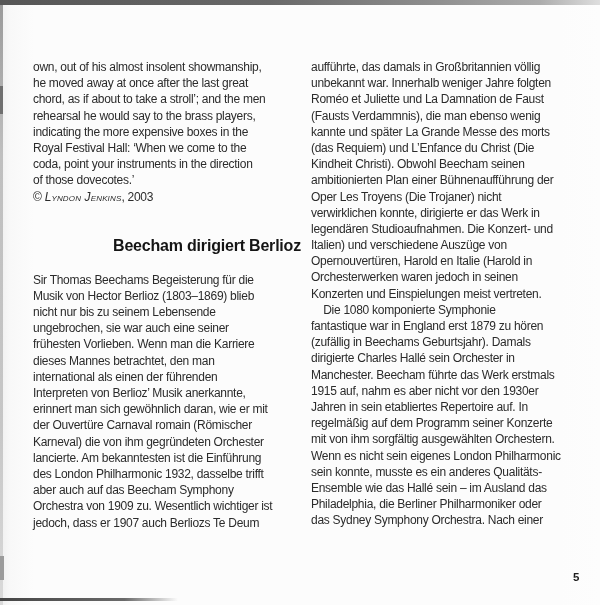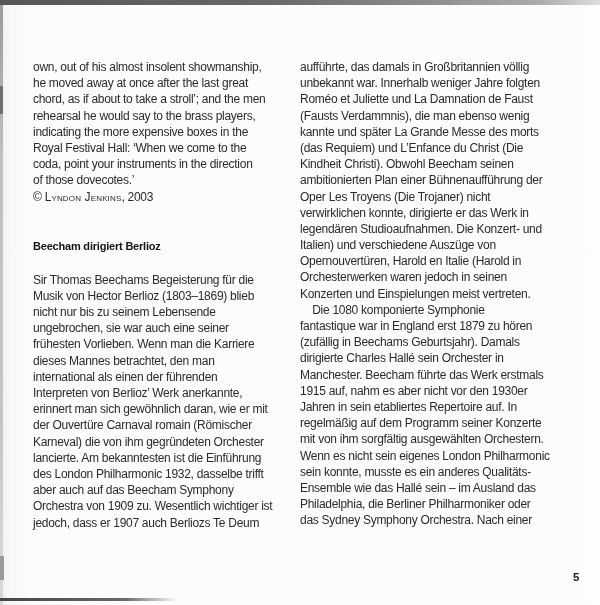--- a/index.html
+++ b/index.html
@@ -17,27 +17,27 @@
     background:linear-gradient(to bottom, #9a9a9a, #bfbfbf 25%, #c6c6c6 70%, #dadada 100%);
   }
   .scan-left-blob-1 { position:absolute; left:0; top:86px;  width:3px; height:28px; background:#6f6f6f; }
   .scan-left-blob-2 { position:absolute; left:0; top:556px; width:4px; height:24px; background:#9b9b9b; }
   .scan-bottom {
     position:absolute; left:0; top:598px; width:178px; height:3px;
     background:linear-gradient(to right, #454545, #6a6a6a 70%, rgba(120,120,120,0) 100%);
   }
   .col { position:absolute; top:59px; }
   .col-left  { left:33px;  width:268px; }
-  .col-right { left:300px; width:275px; }
+  .col-right { left:311px; width:275px; }
   .line { height:16.2px; line-height:16.2px; white-space:pre; font-size:12px; letter-spacing:-0.28px; }
   .it { }
-  .sc { font-variant:small-caps; letter-spacing:0.15px; }
+  .sc { font-variant:small-caps; letter-spacing:0.15px;font-style:italic; }
   .heading {
-    margin:33px 0 18px 0; font-size:11px; font-weight:bold;
-    color:#151515; letter-spacing:-0.2px; line-height:16px;
+    margin:33px 0 18px 0; font-size:16px; font-weight:bold;
+    color:#151515; letter-spacing:-0.2px; line-height:16px;text-align:right;
   }
   .pageno { position:absolute; left:573px; top:571px; font-size:11.5px; font-weight:bold; color:#1e1e1e; }
 </style>
 </head>
 <body>
 
 <div class="page">
   <div class="scan-top"></div>
   <div class="scan-left"></div>
   <div class="scan-left-blob-1"></div>
@@ -58,21 +58,21 @@
       </div>
     <div class="heading">Beecham dirigiert Berlioz</div>
     <div>
         <div class="line"><span>Sir Thomas Beechams Begeisterung für die</span></div>
         <div class="line"><span>Musik von Hector Berlioz (1803–1869) blieb</span></div>
         <div class="line"><span>nicht nur bis zu seinem Lebensende</span></div>
         <div class="line"><span>ungebrochen, sie war auch eine seiner</span></div>
         <div class="line"><span>frühesten Vorlieben. Wenn man die Karriere</span></div>
         <div class="line"><span>dieses Mannes betrachtet, den man</span></div>
         <div class="line"><span>international als einen der führenden</span></div>
-        <div class="line"><span>Interpreten von Berlioz’ Werk anerkannte,</span></div>
+        <div class="line"><span>Interpreten von Berlioz’ Musik anerkannte,</span></div>
         <div class="line"><span>erinnert man sich gewöhnlich daran, wie er mit</span></div>
         <div class="line"><span>der Ouvertüre </span><span class="it">Carnaval romain</span><span> (Römischer</span></div>
         <div class="line"><span>Karneval) die von ihm gegründeten Orchester</span></div>
         <div class="line"><span>lancierte. Am bekanntesten ist die Einführung</span></div>
         <div class="line"><span>des London Philharmonic 1932, dasselbe trifft</span></div>
         <div class="line"><span>aber auch auf das Beecham Symphony</span></div>
         <div class="line"><span>Orchestra von 1909 zu. Wesentlich wichtiger ist</span></div>
         <div class="line"><span>jedoch, dass er 1907 auch Berliozs Te Deum</span></div>
       </div>
   </div>

